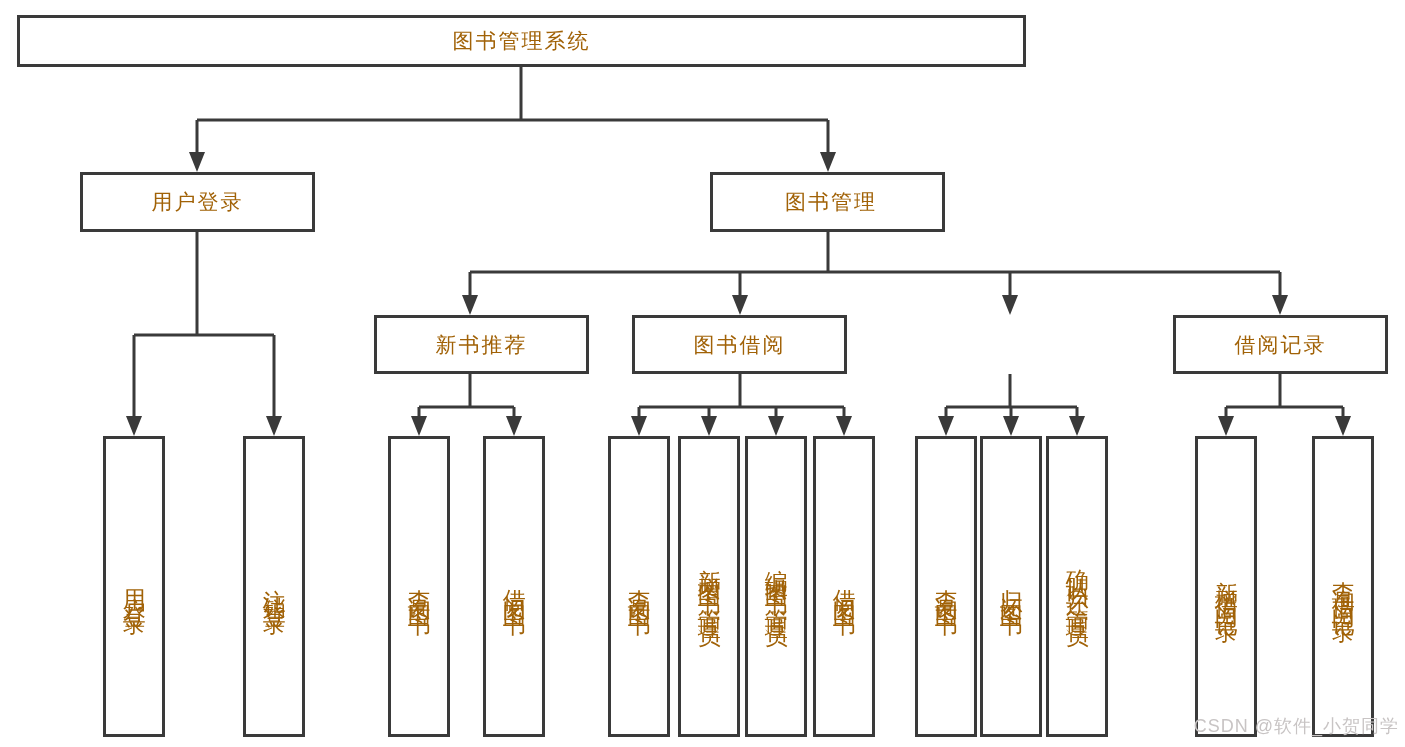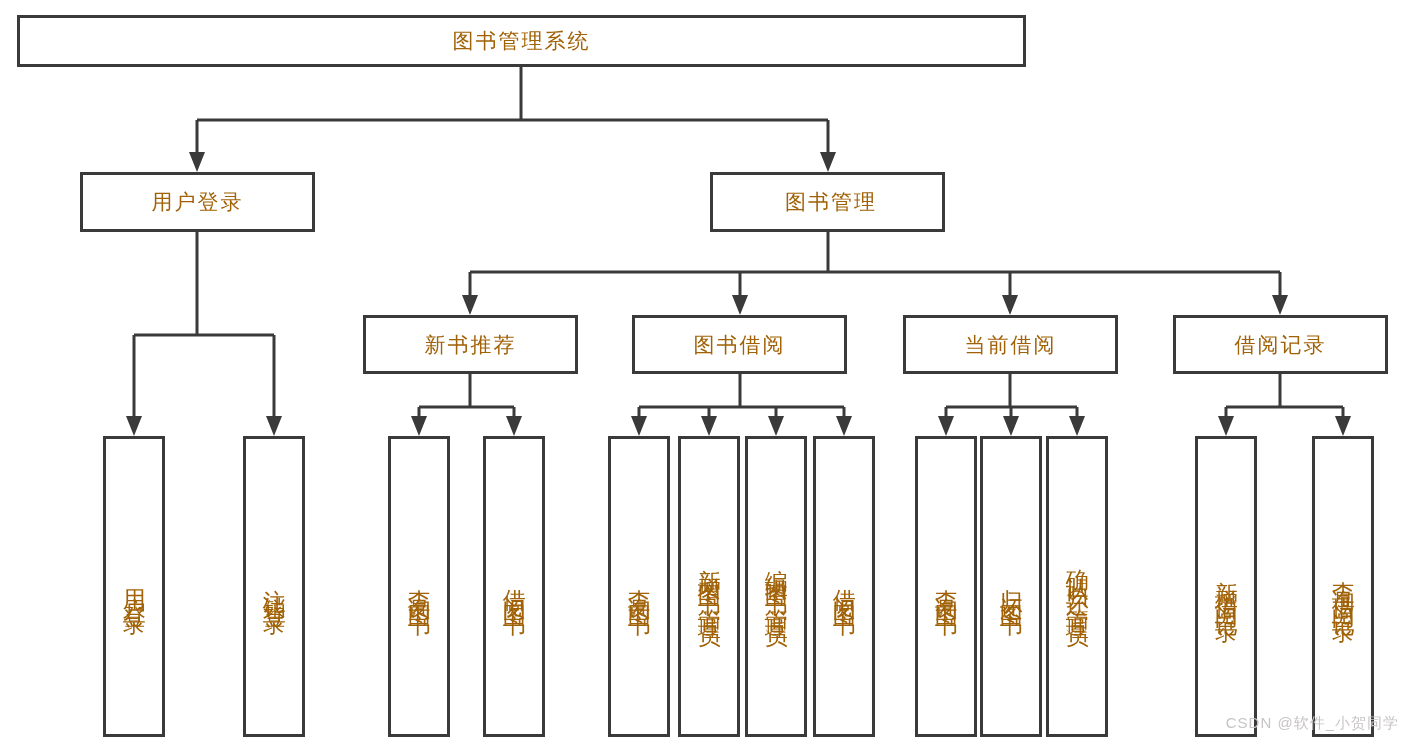--- a/index.html
+++ b/index.html
@@ -29,21 +29,21 @@
     writing-mode:vertical-rl;
     text-orientation:mixed;
     font-size:23px;
     letter-spacing:8px;
     line-height:1.1;
     white-space:nowrap;
   }
   .watermark{
     position:absolute;
     right:6px;top:714px;
-    font-size:15px;
+    font-size:18px;
     color:#c8c4c4;
     letter-spacing:1px;
     z-index:3;
     white-space:nowrap;
   }
 </style>
 </head>
 <body>
 
 <div class="canvas">
@@ -92,28 +92,25 @@
     <span class="hlabel">图书管理系统</span>
   </div>
 
   <div class="box lvl2" style="left:80px;">
     <span class="hlabel">用户登录</span>
   </div>
   <div class="box lvl2" style="left:710px;padding-left:7px;">
     <span class="hlabel">图书管理</span>
   </div>
 
-  <div class="box lvl3" style="left:363px;justify-content:center;">
+  <div class="box lvl3" style="left:374px;justify-content:center;">
     <span class="hlabel">新书推荐</span>
   </div>
   <div class="box lvl3" style="left:632px;">
     <span class="hlabel">图书借阅</span>
-  </div>
-  <div class="box lvl3" style="left:903px;">
-    <span class="hlabel">当前借阅</span>
   </div>
   <div class="box lvl3" style="left:1173px;">
     <span class="hlabel">借阅记录</span>
   </div>
 
   <div class="box vbox" style="left:103px;">
     <span class="vlabel">用户登录</span>
   </div>
   <div class="box vbox" style="left:243px;">
     <span class="vlabel">注销登录</span>

